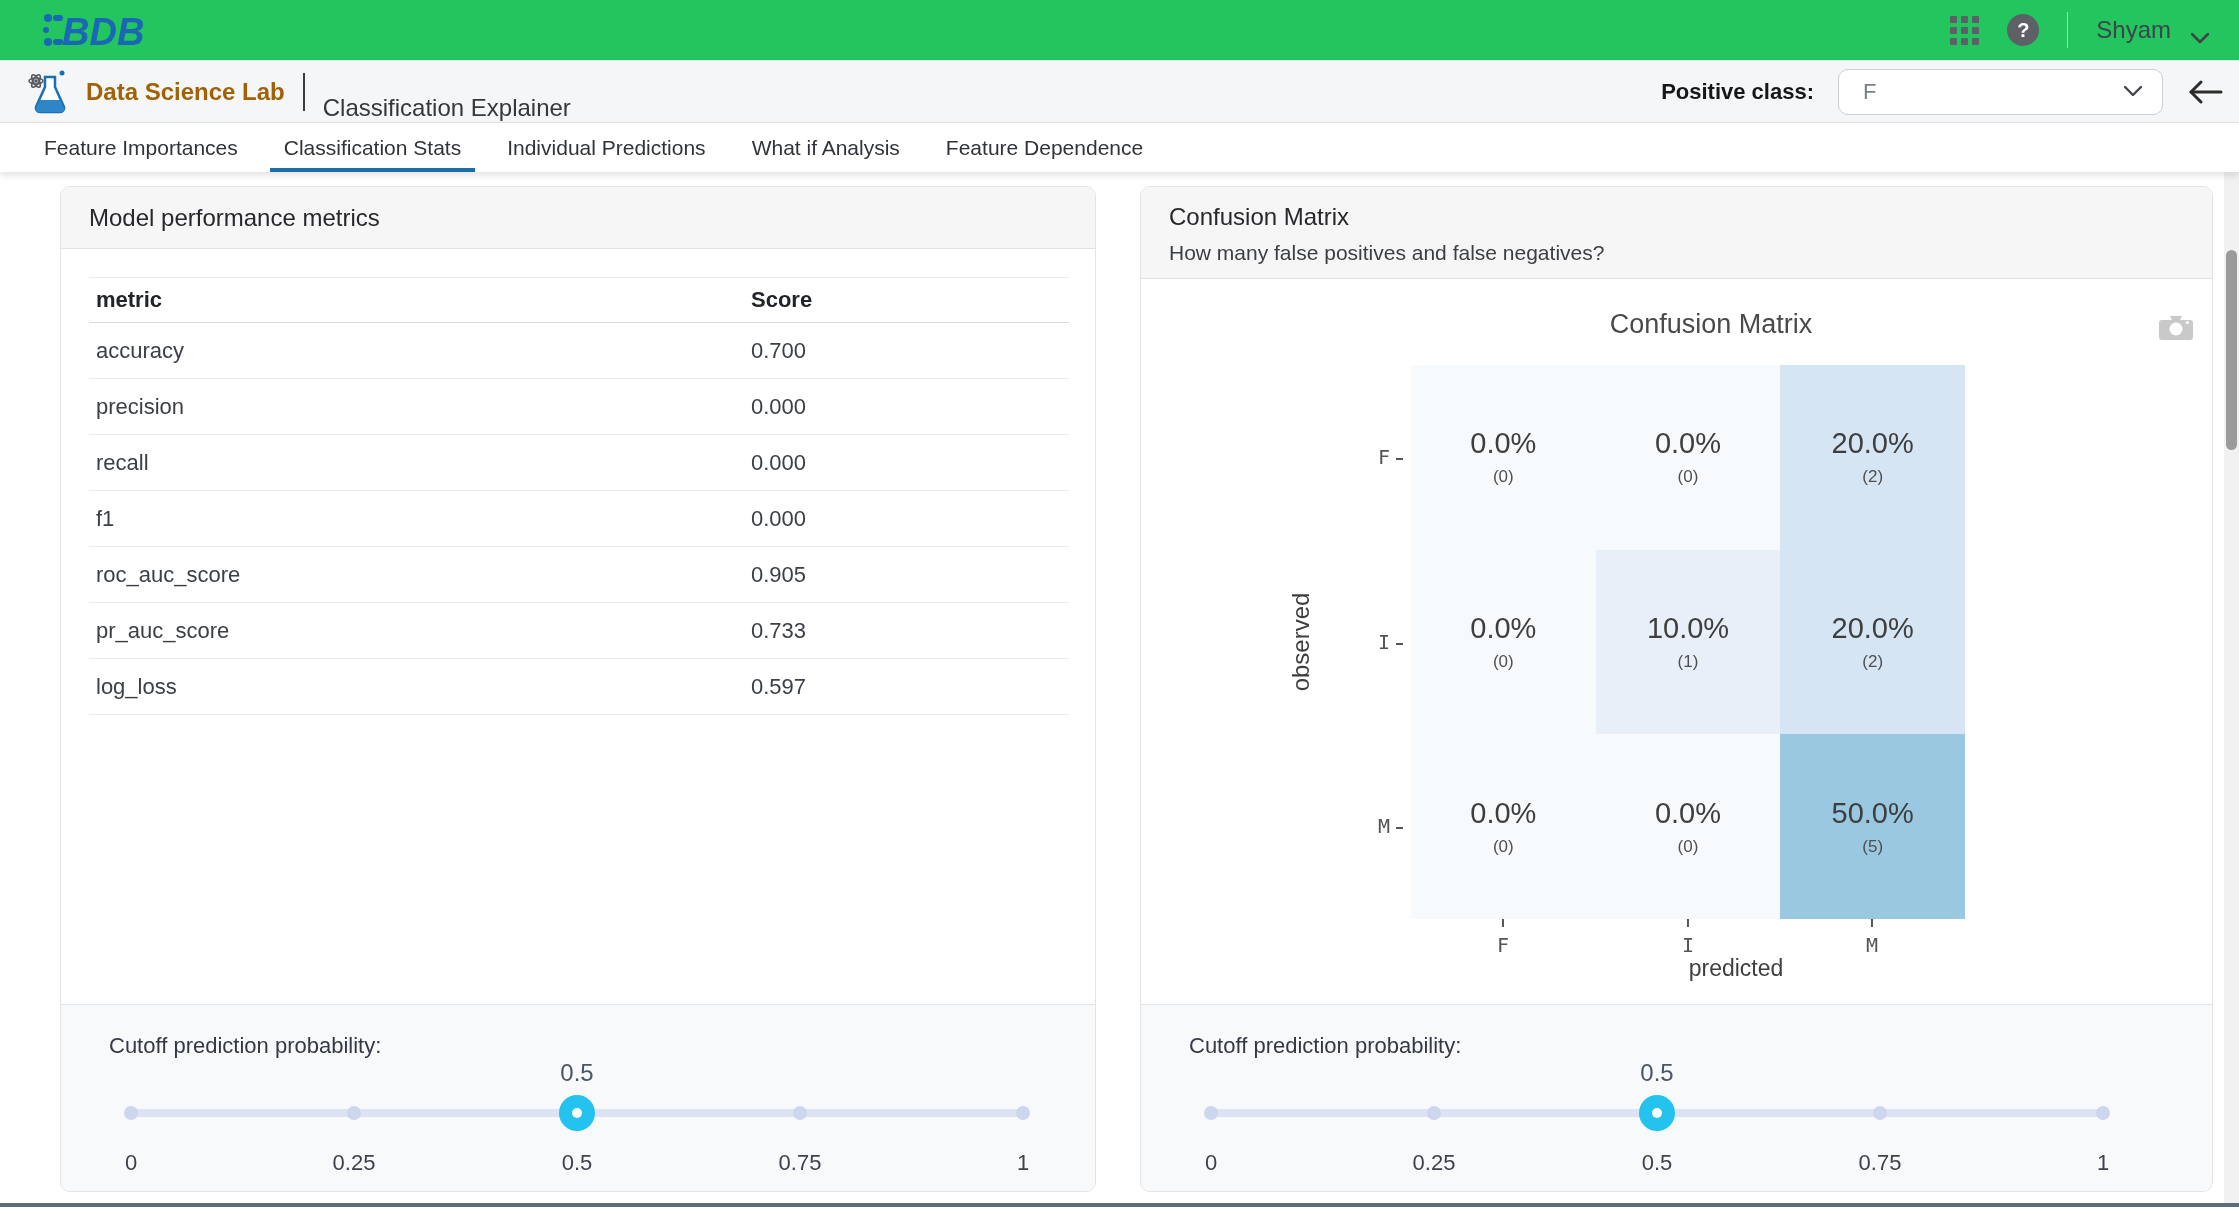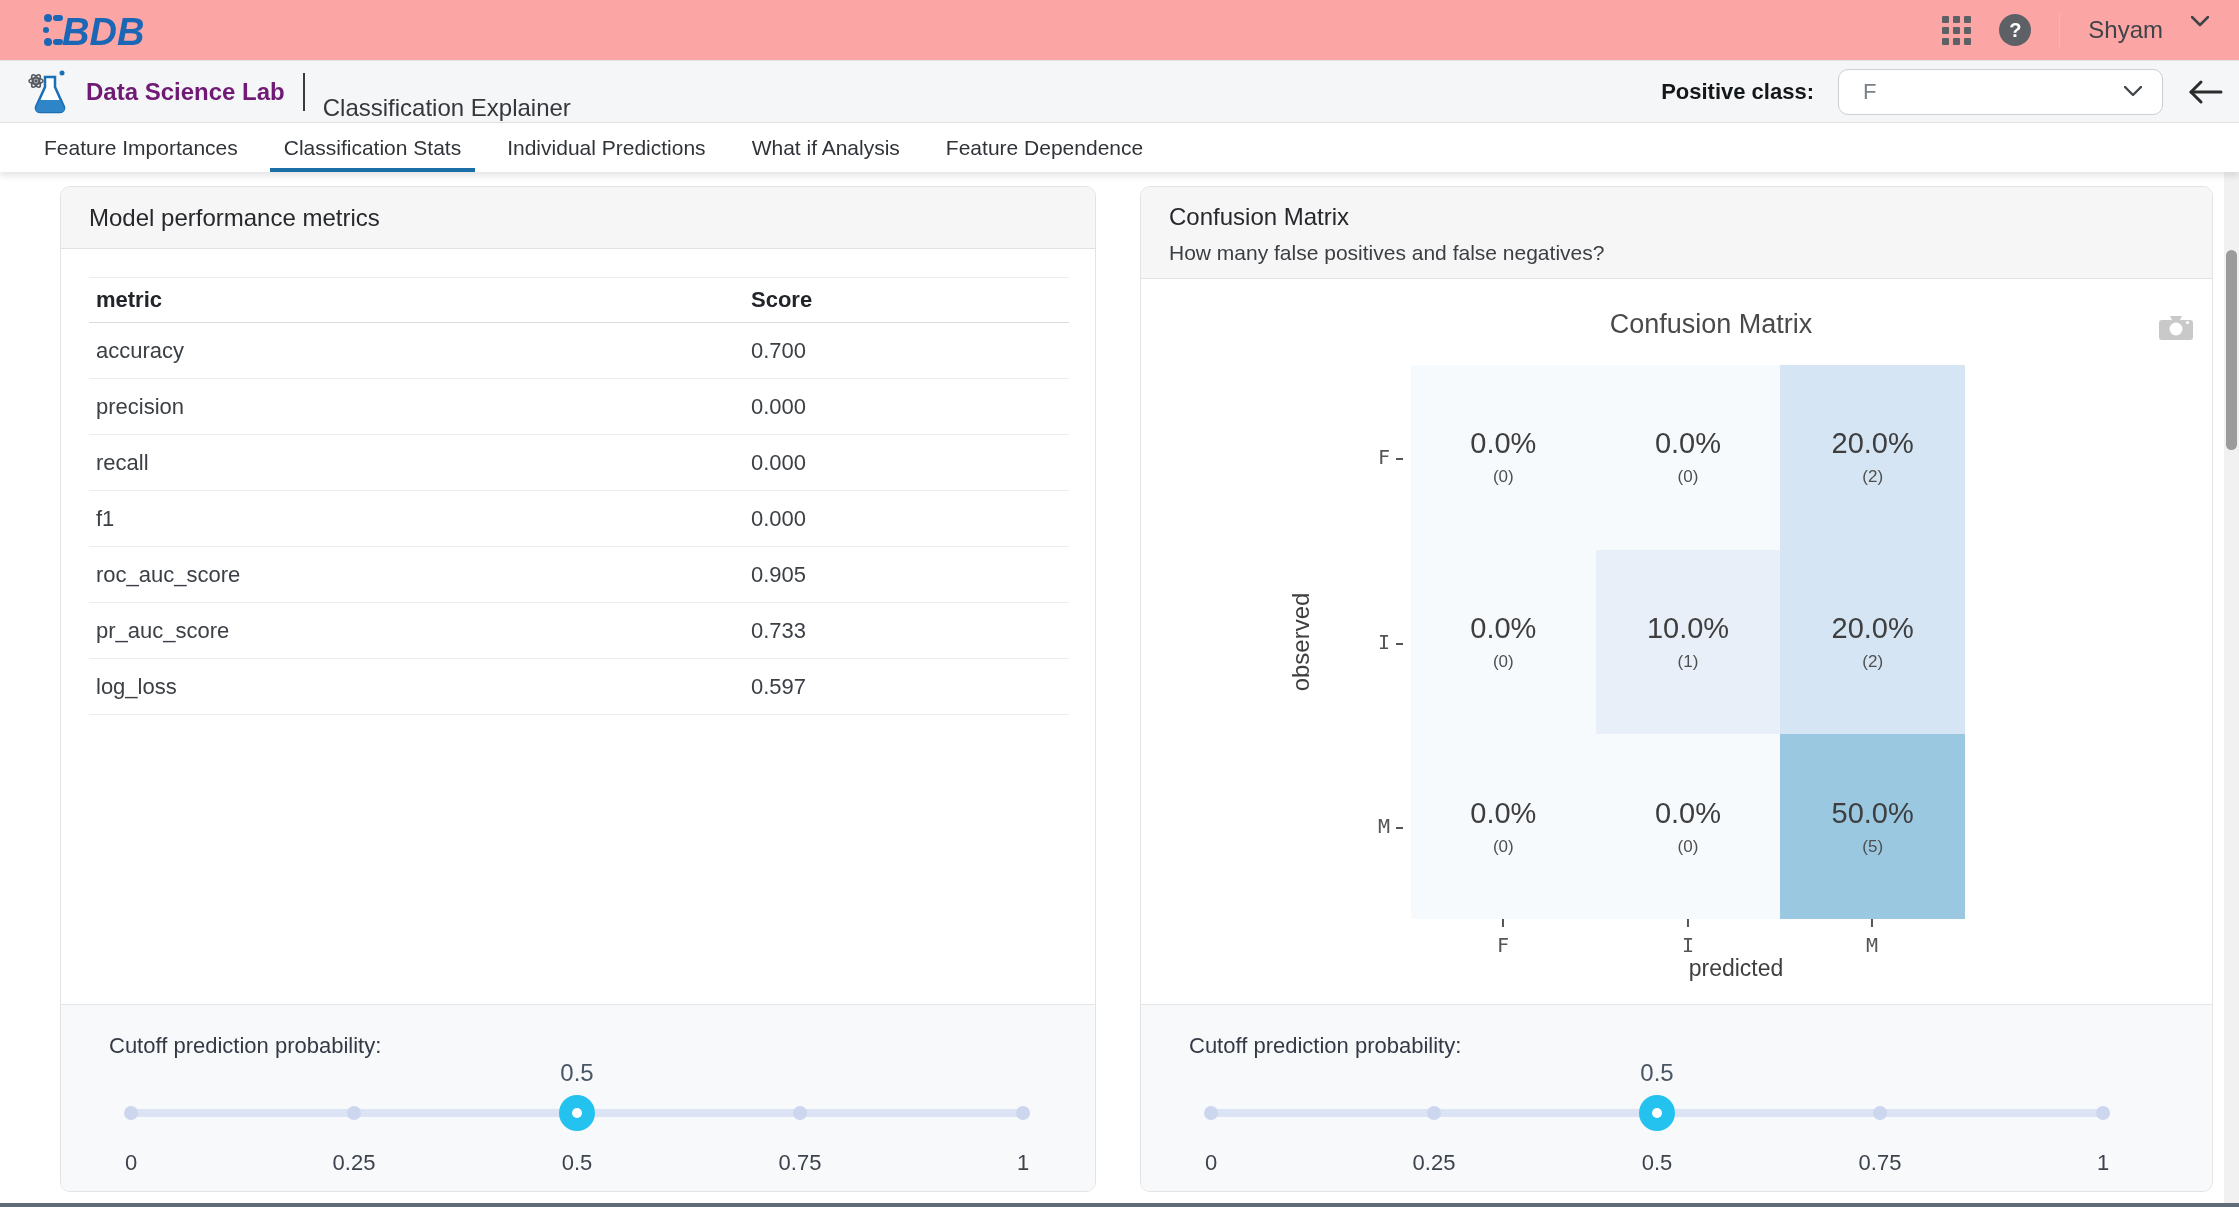--- a/index.html
+++ b/index.html
@@ -5,34 +5,34 @@
   * { box-sizing: border-box; margin: 0; padding: 0; }
   html,body { margin:0; padding:0; }
   body {
     width: 2239px; height: 1207px;
     font-family: "Liberation Sans", sans-serif;
     background: #ffffff; overflow: hidden;
   }
   #app { position: relative; width: 2239px; height: 1207px; background:#fff; }
 
   
-  .topbar { position:absolute; top:0; left:0; right:0; height:61px; background:#fca5a5; border-bottom:1px solid #e4e4e4; z-index:30; }
+  .topbar { position:absolute; top:0; left:0; right:0; height:61px; background:#22c55e; border-bottom:1px solid #e4e4e4; z-index:30; }
   .logo { position:absolute; left:40px; top:8px; cursor:pointer; }
   .topbar-right { position:absolute; right:30px; top:0; height:60px; display:flex; align-items:center; gap:28px; }
   .grid-icon { display:grid; grid-template-columns:repeat(3,7px); grid-template-rows:repeat(3,7px); gap:4px; cursor:pointer; }
   .grid-icon span { background:#5d6166; border-radius:1px; }
   .help-icon { width:32px; height:32px; border-radius:50%; background:#5d6166; color:#fff; font-weight:bold; font-size:20px; display:flex; align-items:center; justify-content:center; cursor:pointer; }
   .top-divider { width:1px; height:36px; background:#c9c9c9; }
-  .user-menu { display:flex; align-items:flex-start; gap:28px; cursor:pointer; }
+  .user-menu { display:flex; align-items:flex-end; gap:20px; cursor:pointer; }
   .user-name { font-size:24px; color:#3f4449; }
 
   
   .appbar { position:absolute; top:61px; left:0; right:0; height:62px; background:#f5f6f7; border-bottom:1px solid #e0e0e0; z-index:25; }
   .appbar-left { position:absolute; left:28px; top:0; height:61px; display:flex; align-items:center; gap:16px; }
-  .app-title { font-size:24px; font-weight:bold; color:#701a75; }
+  .app-title { font-size:24px; font-weight:bold; color:#a16207; }
   .appbar-sep { width:2px; height:38px; background:#3c3c3c; margin:0 2px; }
   .page-title { font-size:24px; color:#34383c;margin-top:33px; }
   .appbar-right { position:absolute; right:16px; top:0; height:61px; display:flex; align-items:center; gap:24px; }
   .positive-label { font-size:22px; font-weight:bold; color:#15181b; }
   .class-select { width:325px; height:46px; background:#fff; border:1px solid #cfcfcf; border-radius:10px; display:flex; align-items:center; justify-content:space-between; padding:0 20px 0 24px; cursor:pointer; }
   .class-select .val { font-size:22px; color:#7a8088; }
   .back-arrow { cursor:pointer; display:flex; align-items:center; }
 
   
   .tabsbar { position:absolute; top:124px; left:0; right:0; height:48px; background:#fff; box-shadow:0 4px 6px rgba(0,0,0,0.10); z-index:20; display:flex; align-items:stretch; padding-left:30px; gap:18px; }

